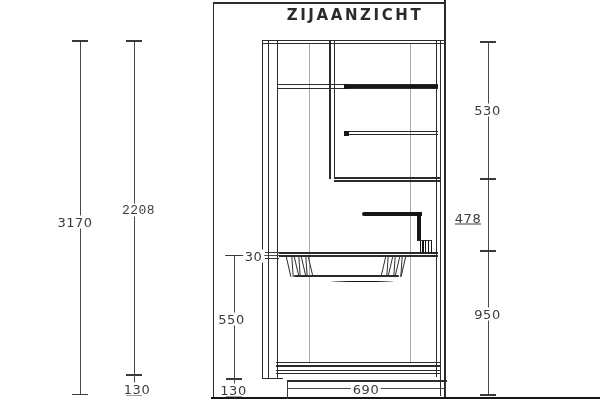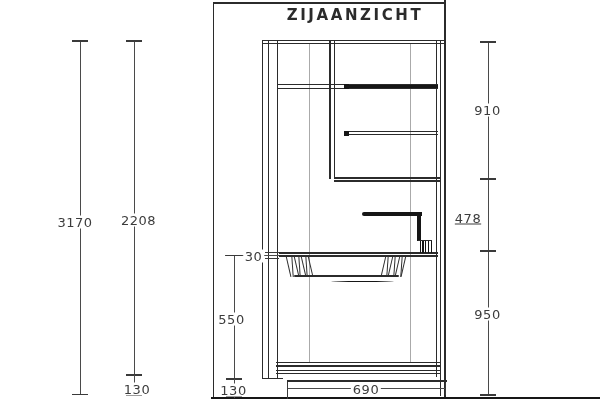--- a/index.html
+++ b/index.html
@@ -93,32 +93,32 @@
   <div class="ln dk" style="left:331px;top:280.5px;width:63px;height:1.8px;border-radius:50%;"></div>
 
   <div class="ln dim" style="left:79.5px;top:40.8px;width:1.1px;height:354px;"></div>
   <div class="tick" style="left:71.5px;top:40px;"></div>
   <div class="tick" style="left:71.5px;top:393.5px;"></div>
   <div class="lbl" style="left:75px;top:221.5px;">3170</div>
 
   <div class="ln dim" style="left:134px;top:40.8px;width:1.1px;height:334px;"></div>
   <div class="tick" style="left:126px;top:40px;"></div>
   <div class="tick" style="left:126px;top:374px;"></div>
-  <div class="lbl" style="left:138.5px;top:220px;">2208</div>
+  <div class="lbl" style="left:138.5px;top:210px;font-family:Liberation Mono, monospace;">2208</div>
 
   <div class="ln dim" style="left:134px;top:375px;width:1.1px;height:21px;"></div>
   <div class="tick" style="left:126px;top:394.6px;"></div>
   <div class="lbl" style="left:137px;top:389px;">130</div>
 
   <div class="ln dim" style="left:487.5px;top:42px;width:1.1px;height:353px;"></div>
   <div class="tick" style="left:479.5px;top:41.4px;"></div>
   <div class="tick" style="left:479.5px;top:178.2px;"></div>
   <div class="tick" style="left:479.5px;top:250.2px;"></div>
   <div class="tick" style="left:479.5px;top:394.2px;"></div>
-  <div class="lbl" style="left:487.5px;top:110px;">910</div>
+  <div class="lbl" style="left:487.5px;top:110px;">530</div>
   <div class="lbl" style="left:468px;top:218px;text-decoration:underline;">478</div>
   <div class="lbl" style="left:487.5px;top:314px;">950</div>
 
   <div class="ln dim" style="left:224.5px;top:255px;width:54px;height:1px;"></div>
   <div class="tick" style="left:265px;top:252px;width:14px;height:1.3px;"></div>
   <div class="tick" style="left:265px;top:258.2px;width:14px;height:1.3px;"></div>
   <div class="lbl" style="left:253.5px;top:255.5px;">30</div>
 
   <div class="ln dim" style="left:234px;top:255.5px;width:1.1px;height:123px;"></div>
   <div class="tick" style="left:226px;top:254.6px;"></div>

